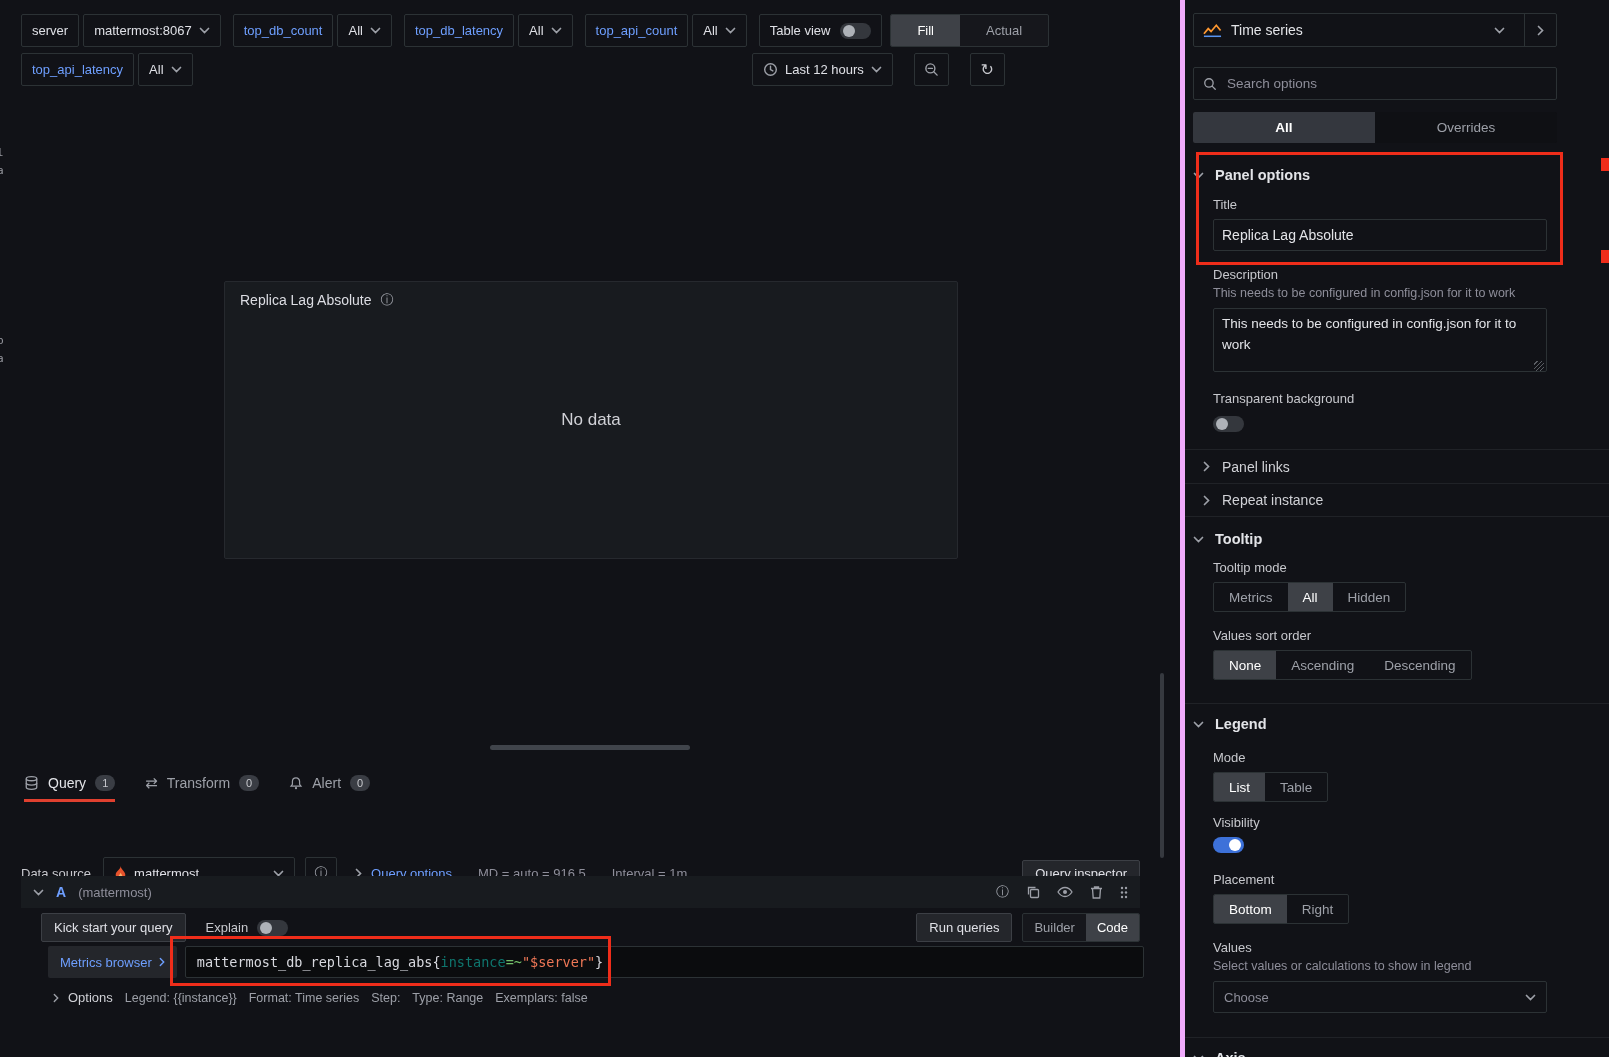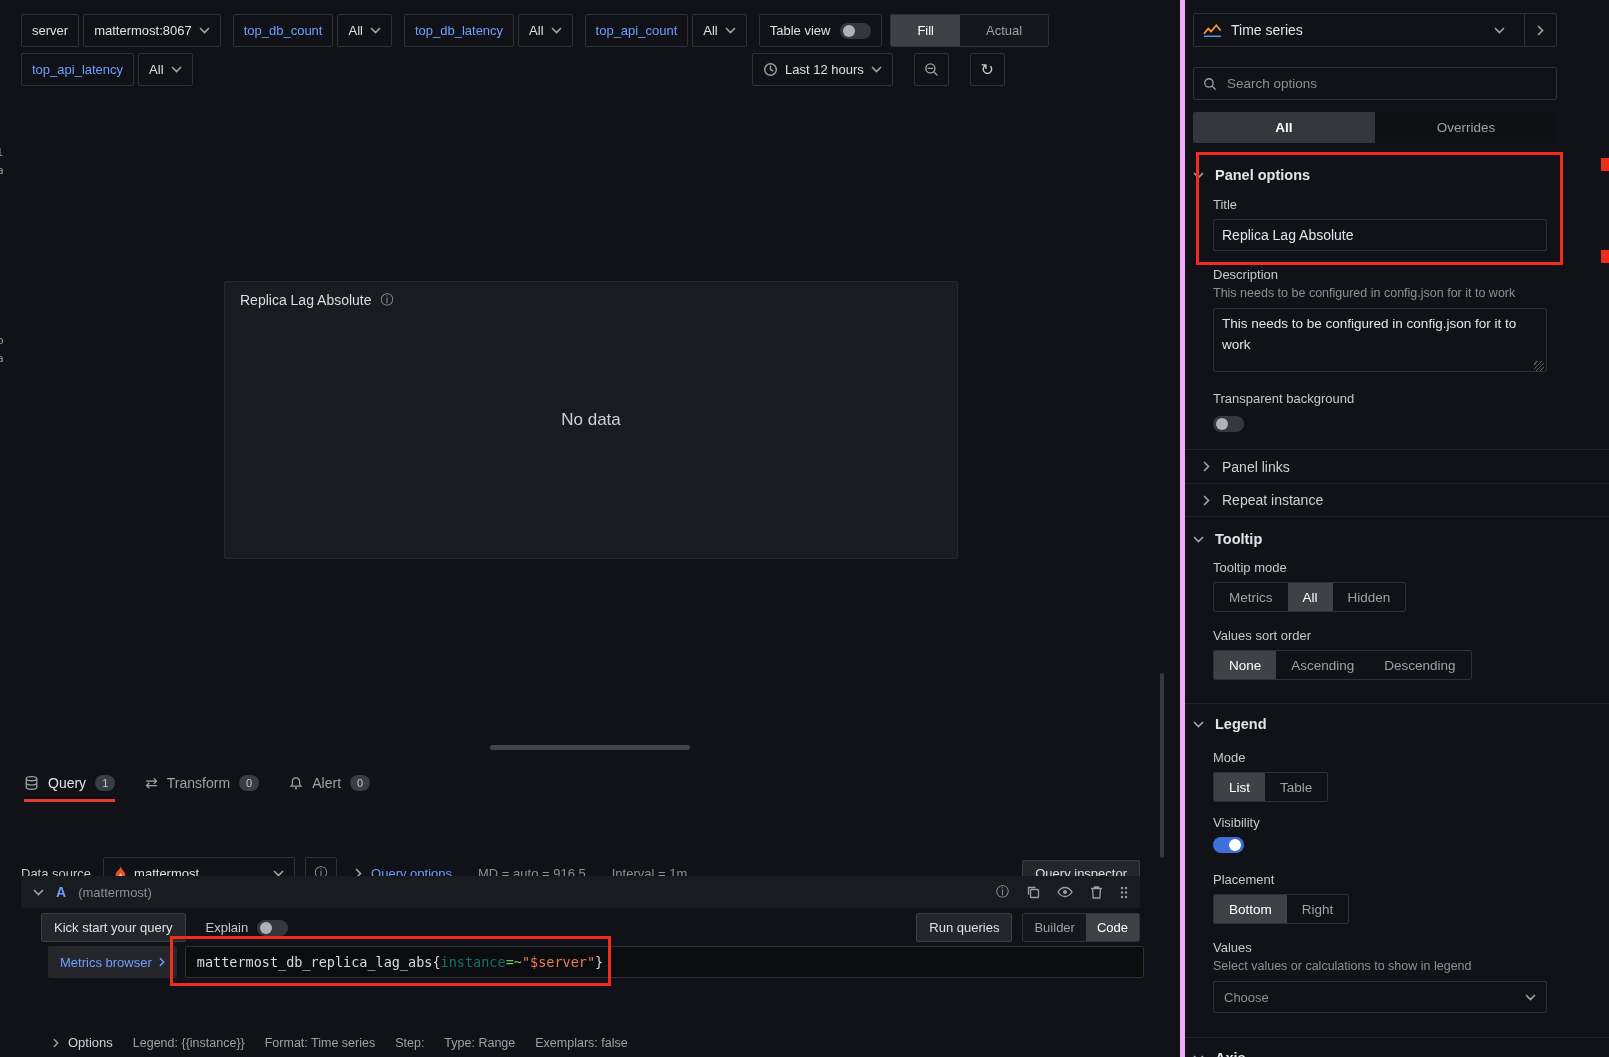--- a/index.html
+++ b/index.html
@@ -77,21 +77,21 @@
 
   .q-metrics{position:absolute;left:48px;top:946px;width:1096px;height:32px;display:flex;gap:8px}
   .metrics-btn{display:flex;align-items:center;gap:7px;padding:0 12px;background:#24262b;border-radius:2px;
                color:#6e9fff;cursor:pointer}
   .code-input{flex:1;display:flex;align-items:center;padding:0 11px;background:#0b0c0e;border:1px solid #2c3235;
               border-radius:2px;font-family:"DejaVu Sans Mono","Liberation Mono",monospace;font-size:13.5px;color:#d8d9df;white-space:pre}
   .tok-label{color:#0f766e}
   .tok-op{color:#73bf69}
   .tok-str{color:#f07857}
 
-  .q-options{position:absolute;left:53px;top:1035px;display:flex;align-items:center;gap:20px;font-size:12.5px;color:#9da0a8}
+  .q-options{position:absolute;left:53px;top:990px;display:flex;align-items:center;gap:12px;font-size:12.5px;color:#9da0a8}
   .q-options .opt-title{color:#d0d1d6;font-size:13px}
   .opt-head{display:flex;align-items:center;gap:9px;cursor:pointer}
 
   
   .sidebar{position:absolute;left:1180px;top:0;width:429px;height:1057px;background:#111217;
            border-left:5px solid #f0abfc;overflow:hidden}
   .sb-head{margin:13px 52px 0 8px;height:34px;border:1px solid #2c3235;border-radius:2px;display:flex;
            align-items:center;gap:9px;padding-left:9px}
   .sb-head .viz-name{color:#e3e4e8;font-size:14px}
   .sb-head .chev{margin-left:auto;margin-right:10px}

